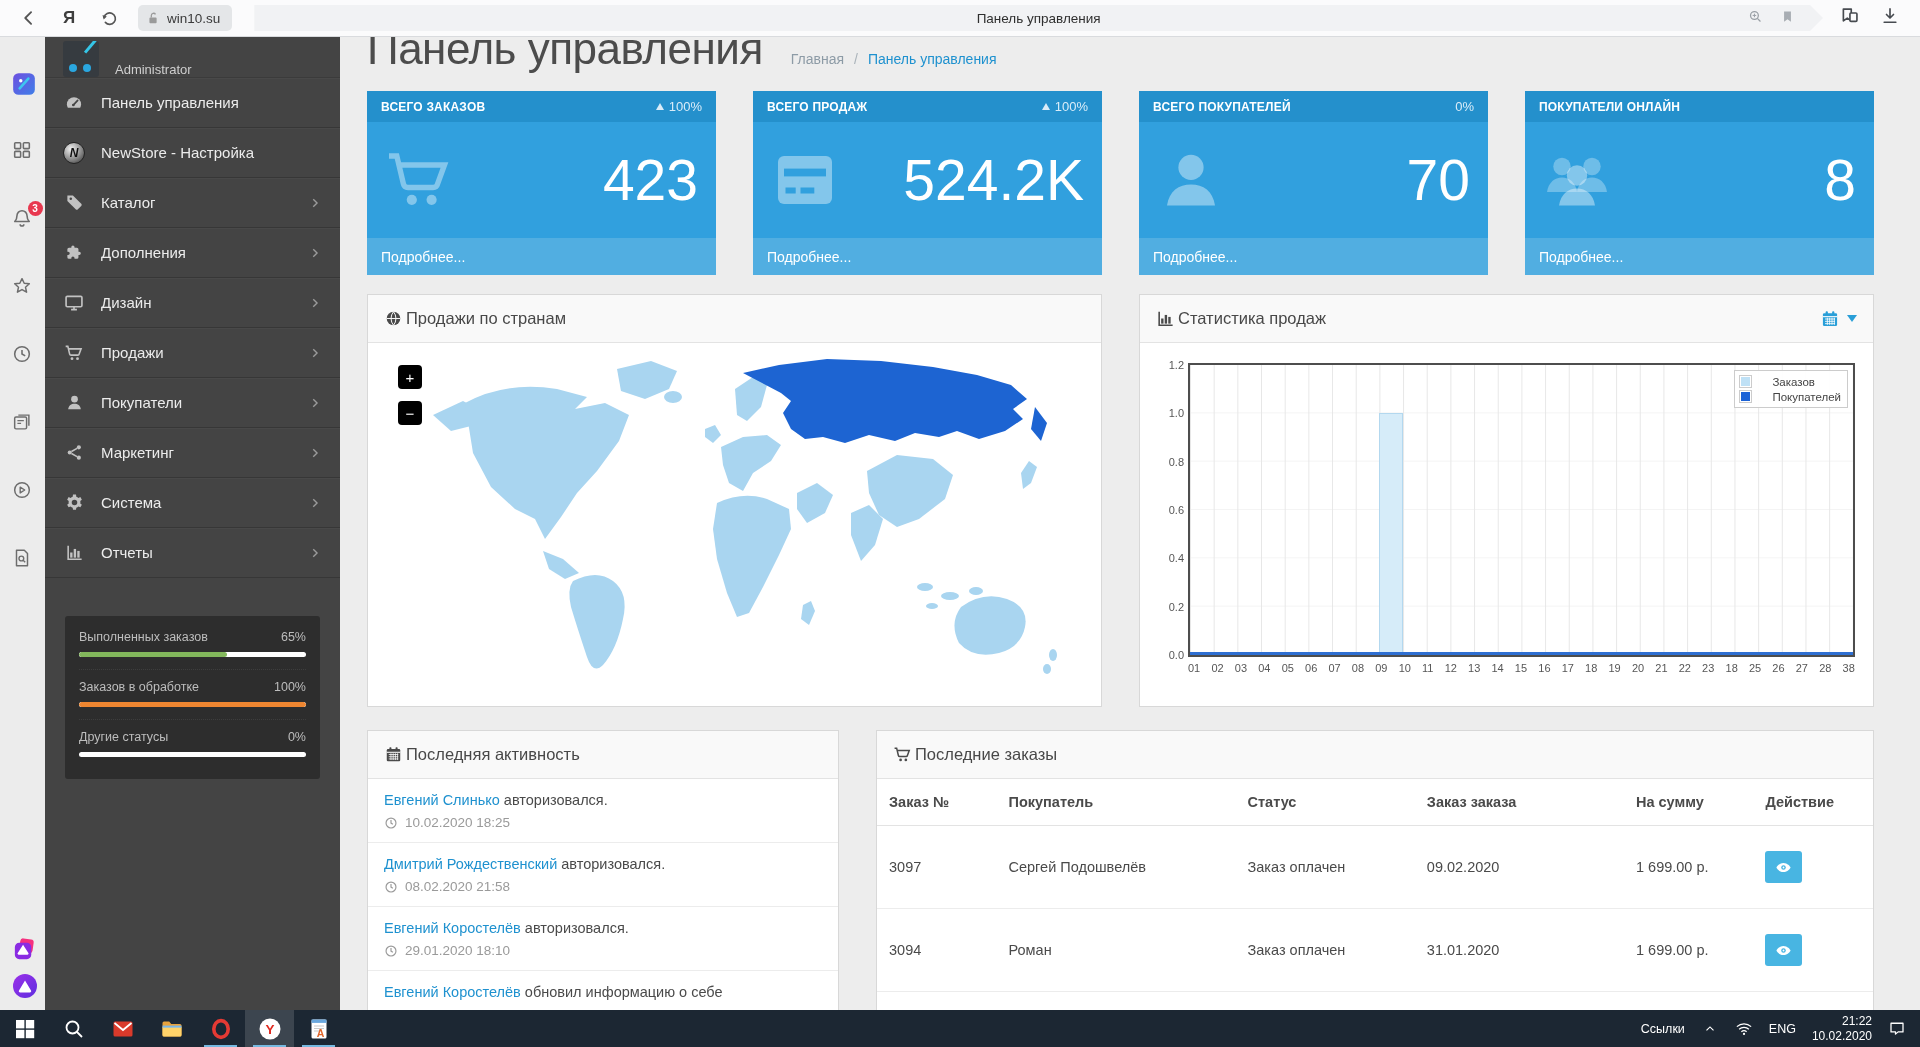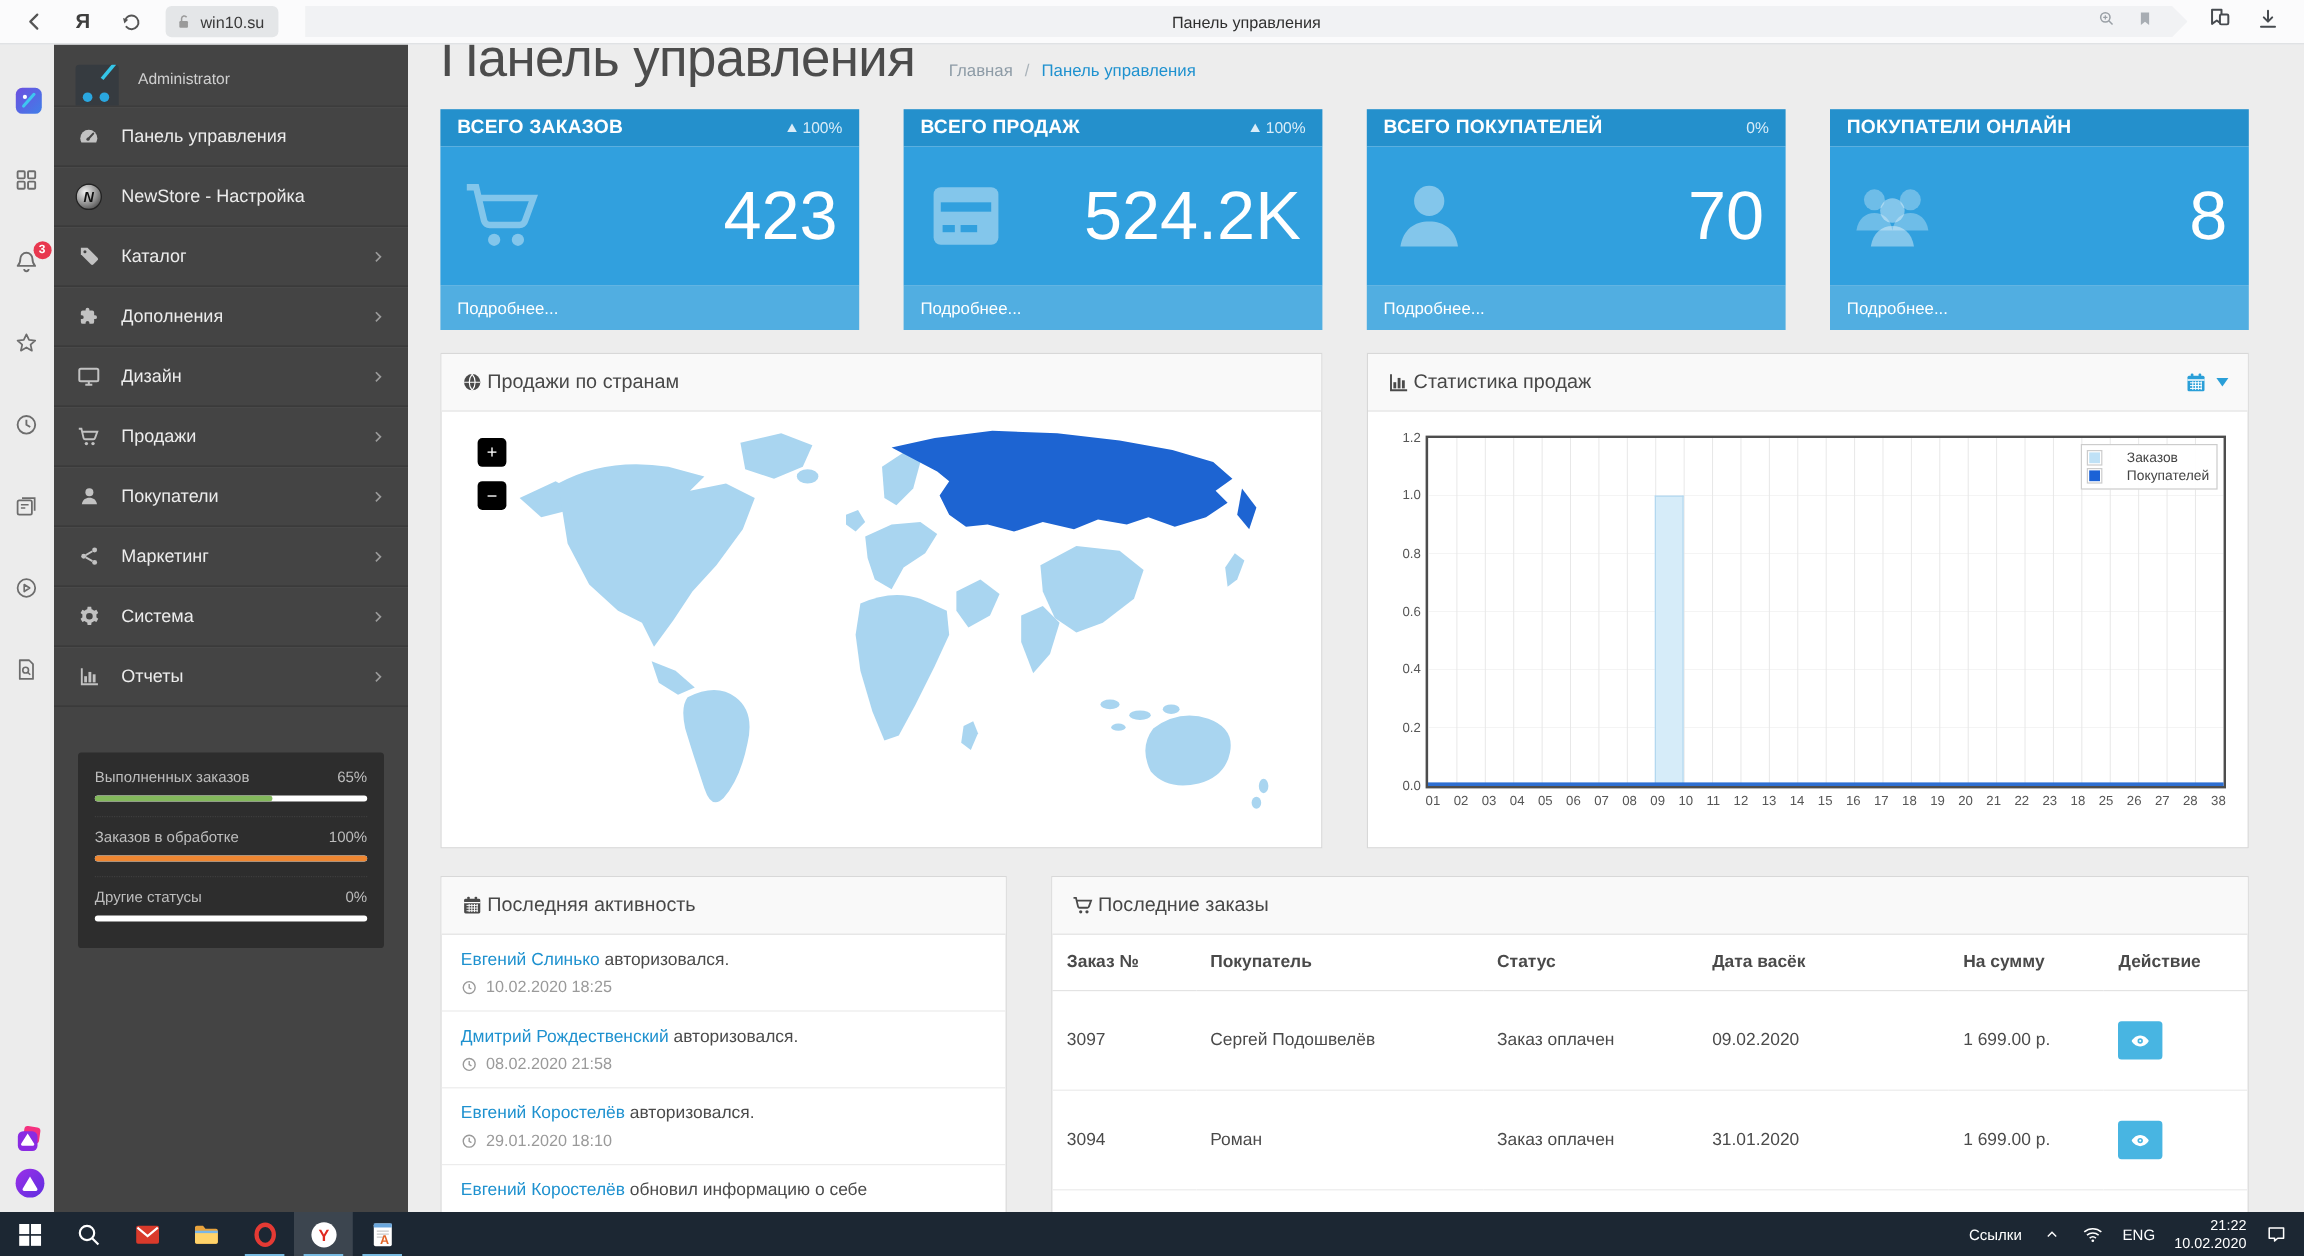--- a/index.html
+++ b/index.html
@@ -27,21 +27,21 @@
     display:flex; flex-direction:column; align-items:center; }
   .rail-icons { display:flex; flex-direction:column; gap:44px; padding-top:34px; color:#6d6d6d; }
   .rail-ic { position:relative; width:24px; height:24px; cursor:pointer; }
   .rail-badge { position:absolute; top:-6px; right:-8px; min-width:15px; height:15px; border-radius:8px;
     background:#e8384f; color:#fff; font-size:10px; font-weight:700; display:flex; align-items:center;
     justify-content:center; padding:0 3px; }
   .rail-bottom { margin-top:auto; display:flex; flex-direction:column; gap:12px; align-items:center; padding-bottom:14px; }
 
   
   .sidebar { position:absolute; left:45px; top:37px; width:295px; bottom:0; background:#444; z-index:30; }
-  .profile { height:41px; display:flex; align-items:flex-start; gap:16px; padding:0 18px; border-bottom:1px solid #3b3b3b; overflow:hidden;margin-top:11px; }
+  .profile { height:41px; display:flex; align-items:flex-end; gap:16px; padding:0 18px; border-bottom:1px solid #3b3b3b; overflow:hidden; }
   .avatar { width:36px; height:36px; border-radius:3px; background:#363b40; position:relative; flex:none; margin-top:6px; overflow:hidden; }
   .avatar i { position:absolute; width:8px; height:8px; border-radius:50%; background:#2aa7e0; bottom:5px; }
   .avatar i.a1{ left:6px; } .avatar i.a2{ left:20px; }
   .avatar b { position:absolute; width:3px; height:20px; background:#35c6e8; transform:rotate(40deg); right:6px; top:-6px; }
   .profile .role { color:#cfcfcf; font-size:13px; margin-top:10px; }
   .menu {}
   .menu-item { height:50px; display:flex; align-items:center; gap:16px; padding:0 18px;
     border-bottom:1px solid rgba(0,0,0,.18); box-shadow:inset 0 1px rgba(255,255,255,.03);
     color:#ececec; font-size:15px; cursor:pointer; }
   .mi-icon { width:22px; height:22px; flex:none; color:#c2c2c2; display:flex; align-items:center; justify-content:center; }
@@ -62,21 +62,21 @@
   .title-row { display:flex; align-items:baseline; gap:28px; margin-top:-12px; height:58px; }
   .page-title { font-size:44px; font-weight:400; color:#4c4c4c; letter-spacing:-.5px; line-height:1.1; white-space:nowrap; }
   .breadcrumb { font-size:14px; display:flex; gap:10px; align-items:baseline; }
   .crumb-home { color:#8d9ba6; cursor:pointer; }
   .crumb-sep { color:#aab3ba; }
   .crumb-cur { color:#1e91cf; cursor:pointer; }
 
   .tiles { display:grid; grid-template-columns:repeat(4,1fr); gap:37px; margin-top:8px; }
   .tile { height:184px; display:flex; flex-direction:column; color:#fff; }
   .tile-head { height:31px; background:#2490cc; display:flex; align-items:center; justify-content:space-between; padding:0 14px; }
-  .tile-label { font-size:16px; font-weight:700; letter-spacing:.2px; }
+  .tile-label { font-size:12px; font-weight:700; letter-spacing:.2px; }
   .tile-delta { display:flex; align-items:center; gap:5px; font-size:13px; color:#d9ecf8; }
   .tri-up { width:0; height:0; border-left:4px solid transparent; border-right:4px solid transparent; border-bottom:7px solid #d9ecf8; }
   .tile-body { flex:1; background:#31a0de; position:relative; }
   .tile-icon { position:absolute; left:16px; top:50%; transform:translateY(-50%); width:72px; height:72px; color:rgba(255,255,255,.4); }
   .tile-value { position:absolute; right:18px; top:50%; transform:translateY(-50%); font-size:57px; font-weight:300; }
   .tile-foot { height:37px; background:#51aee1; display:flex; align-items:center; padding:0 14px; font-size:14px; cursor:pointer; }
 
   .panels { display:grid; grid-template-columns:1fr 1fr; gap:37px; margin-top:19px; }
   .panel { background:#fff; border:1px solid #d8d8d8; }
   .panel-head { height:48px; background:#f9f9f9; border-bottom:1px solid #e3e3e3; display:flex; align-items:center; gap:3px; padding:0 16px; }
@@ -711,21 +711,21 @@
               </svg>
           </span>
           <span class="panel-title">Последние заказы</span>
         </div>
         <table class="orders">
           <thead>
               <tr>
             <th class="col-id ta-r">Заказ №</th>
             <th class="col-cust">Покупатель</th>
             <th class="col-status">Статус</th>
-            <th class="col-date">Дата васёк</th>
+            <th class="col-date">Заказ заказа</th>
             <th class="col-total">На сумму</th>
             <th class="col-act ta-r">Действие</th>
           </tr>
             </thead>
           <tbody>
               <tr>
                 <td class="col-id ta-r">3097</td>
                 <td class="col-cust">Сергей Подошвелёв</td>
                 <td class="col-status">Заказ оплачен</td>
                 <td class="col-date">09.02.2020</td>

